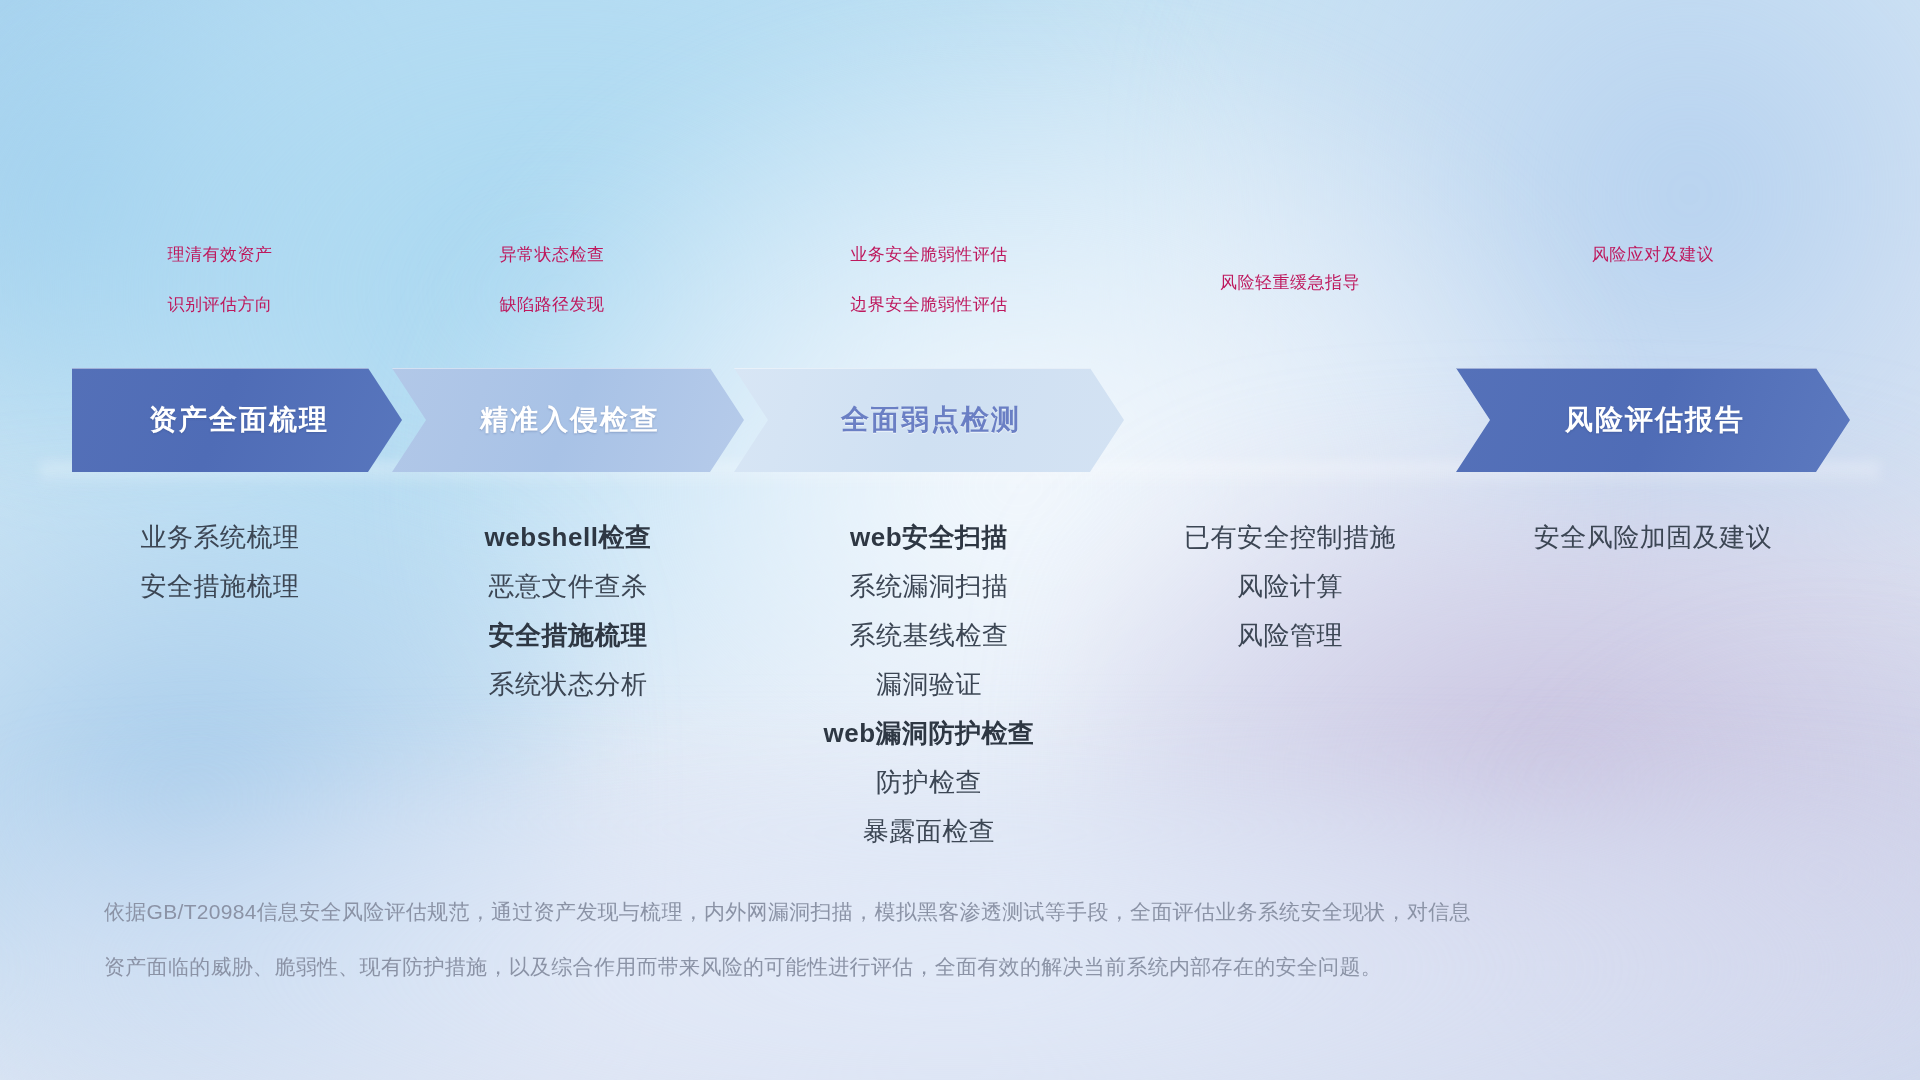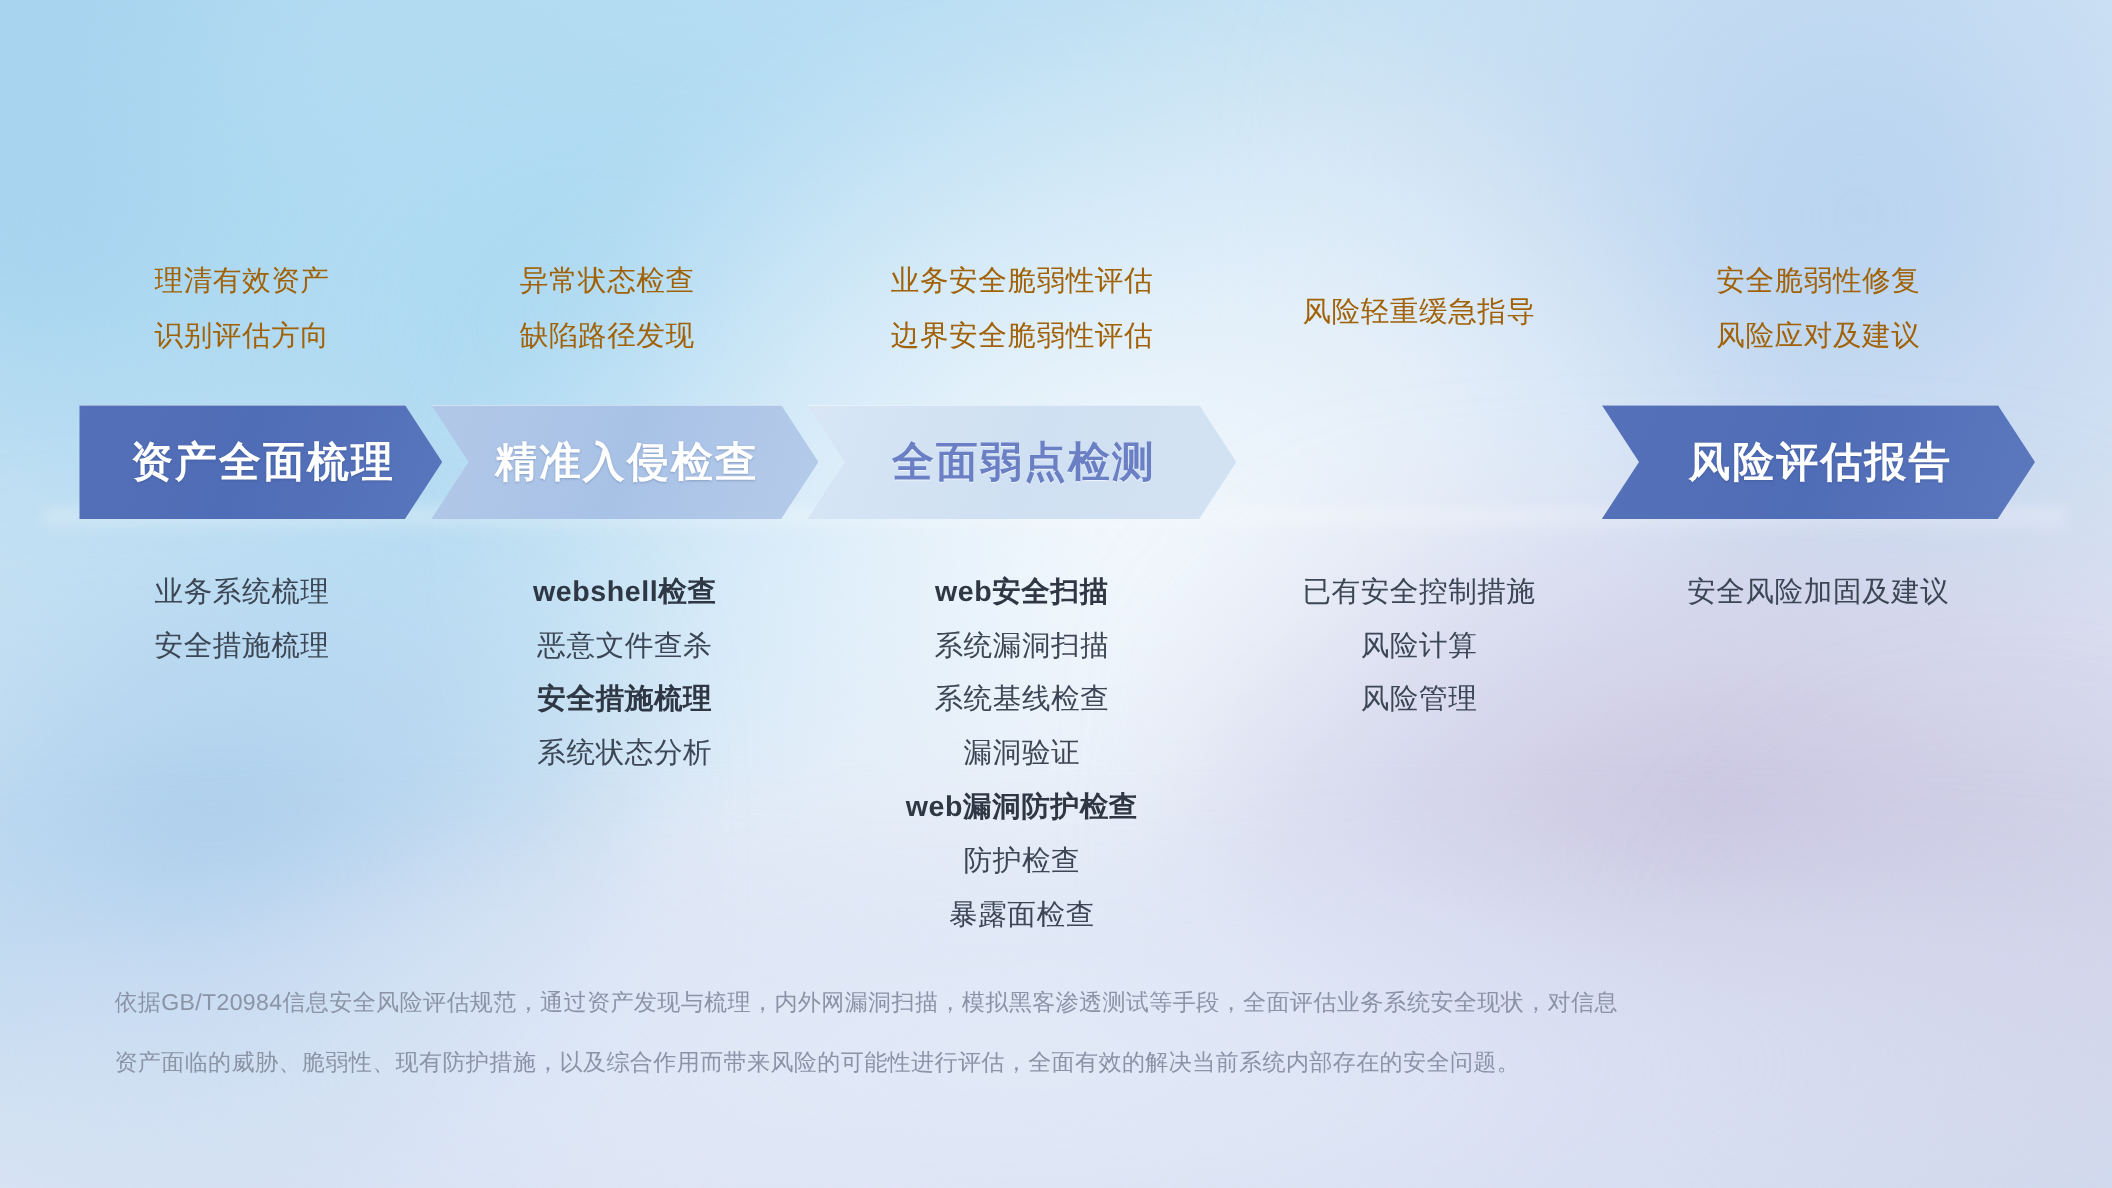--- a/index.html
+++ b/index.html
@@ -61,21 +61,21 @@
 
   
   #content{ position:absolute; inset:0; }
 
   .col-grid{ position:absolute; left:0; width:1920px; display:flex; }
   .col{ display:flex; flex-direction:column; align-items:center; }
 
   
   #top-rows{ top:230px; }
   .top-line{
-    font-size:26px; color:#a16207; line-height:50px;
+    font-size:17px; color:#be185d; line-height:50px;
     white-space:nowrap; letter-spacing:.5px;
   }
 
   
   #bottom-rows{ top:513px; }
   .bot-line{
     font-size:26px; color:#3c4654; line-height:49px;
     white-space:nowrap; letter-spacing:.5px;
   }
   .bot-line.strong{ font-weight:bold; color:#2e3743; }
@@ -88,21 +88,21 @@
   .chev{
     position:absolute; top:0; height:104px;
     display:flex; align-items:center;
     clip-path:polygon(0 0, calc(100% - 34px) 0, 100% 50%, calc(100% - 34px) 100%, 0 100%);
   }
   .chev.notched{
     clip-path:polygon(0 0, calc(100% - 34px) 0, 100% 50%, calc(100% - 34px) 100%, 0 100%, 34px 50%);
   }
   .chev-label{
     width:100%; text-align:center; padding-right:20px;
-    font-size:38px; font-weight:bold; letter-spacing:2px;
+    font-size:28px; font-weight:bold; letter-spacing:2px;
     text-shadow:0 1px 2px rgba(40,60,110,.28);
     margin-left:24px;
   }
   .chev.dark .chev-label{ color:#ffffff; }
   .chev.light .chev-label{ color:#ffffff; }
   .chev.pale .chev-label{ color:#6a7fc4; text-shadow:0 1px 1px rgba(255,255,255,.7); }
 
   .chev.dark{ background:linear-gradient(110deg,#5470b8 0%,#4f6cb6 45%,#5876bd 100%); }
   .chev.light1{ background:linear-gradient(110deg,#b2c8e8 0%,#a8c2e6 50%,#b6cbea 100%); }
   .chev.light2{ background:linear-gradient(110deg,#d8e6f5 0%,#cfe0f2 50%,#d3e2f3 100%); }
@@ -155,21 +155,20 @@
         <div class="top-line">缺陷路径发现</div>
       </div>
       <div class="col" style="position: absolute; left: 729px; width: 400px;">
         <div class="top-line">业务安全脆弱性评估</div>
         <div class="top-line">边界安全脆弱性评估</div>
       </div>
       <div class="col" style="position: absolute; left: 1090px; width: 400px; padding-top: 28px;">
         <div class="top-line">风险轻重缓急指导</div>
       </div>
       <div class="col" style="position: absolute; left: 1453px; width: 400px;">
-        <div class="top-line">安全脆弱性修复</div>
         <div class="top-line">风险应对及建议</div>
       </div>
     </div>
 
   <div id="band-glow"></div>
   <div id="chevron-band">
       <div class="chev dark dark" style="left: 0px; width: 330px; z-index: 10;">
         <div class="chev-label" style="color: rgb(255, 255, 255);">资产全面梳理</div>
       </div>
       <div class="chev light1 notched light" style="left: 320px; width: 352px; z-index: 9;">

